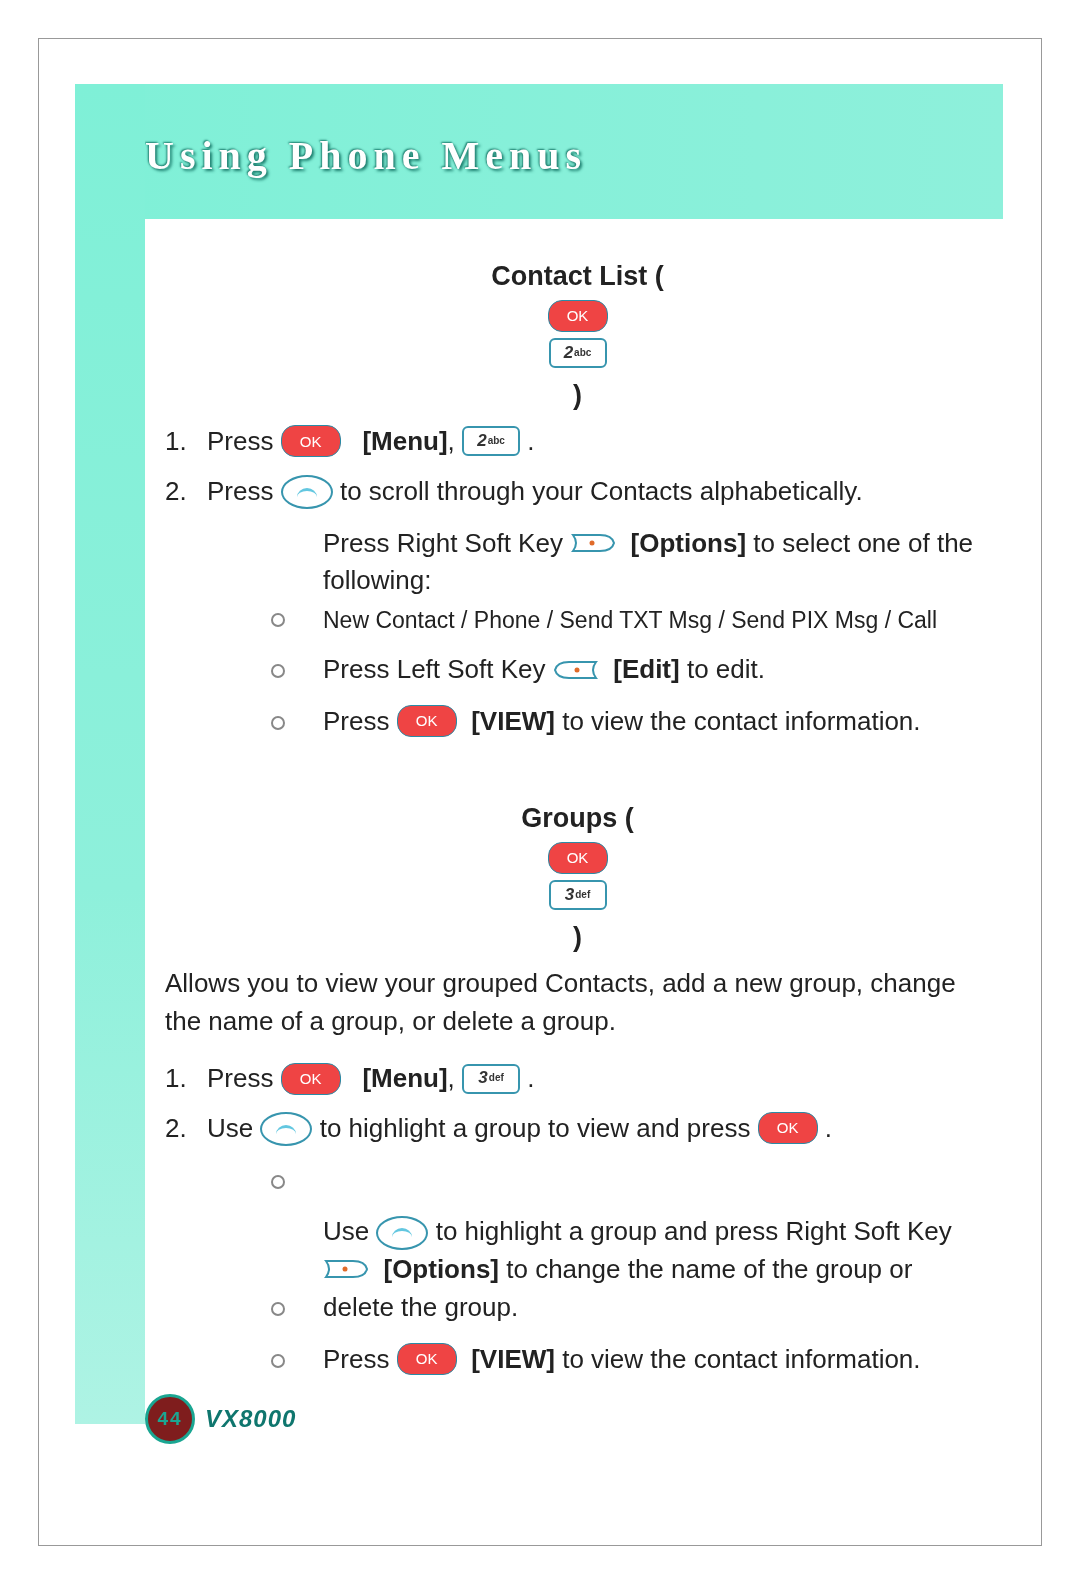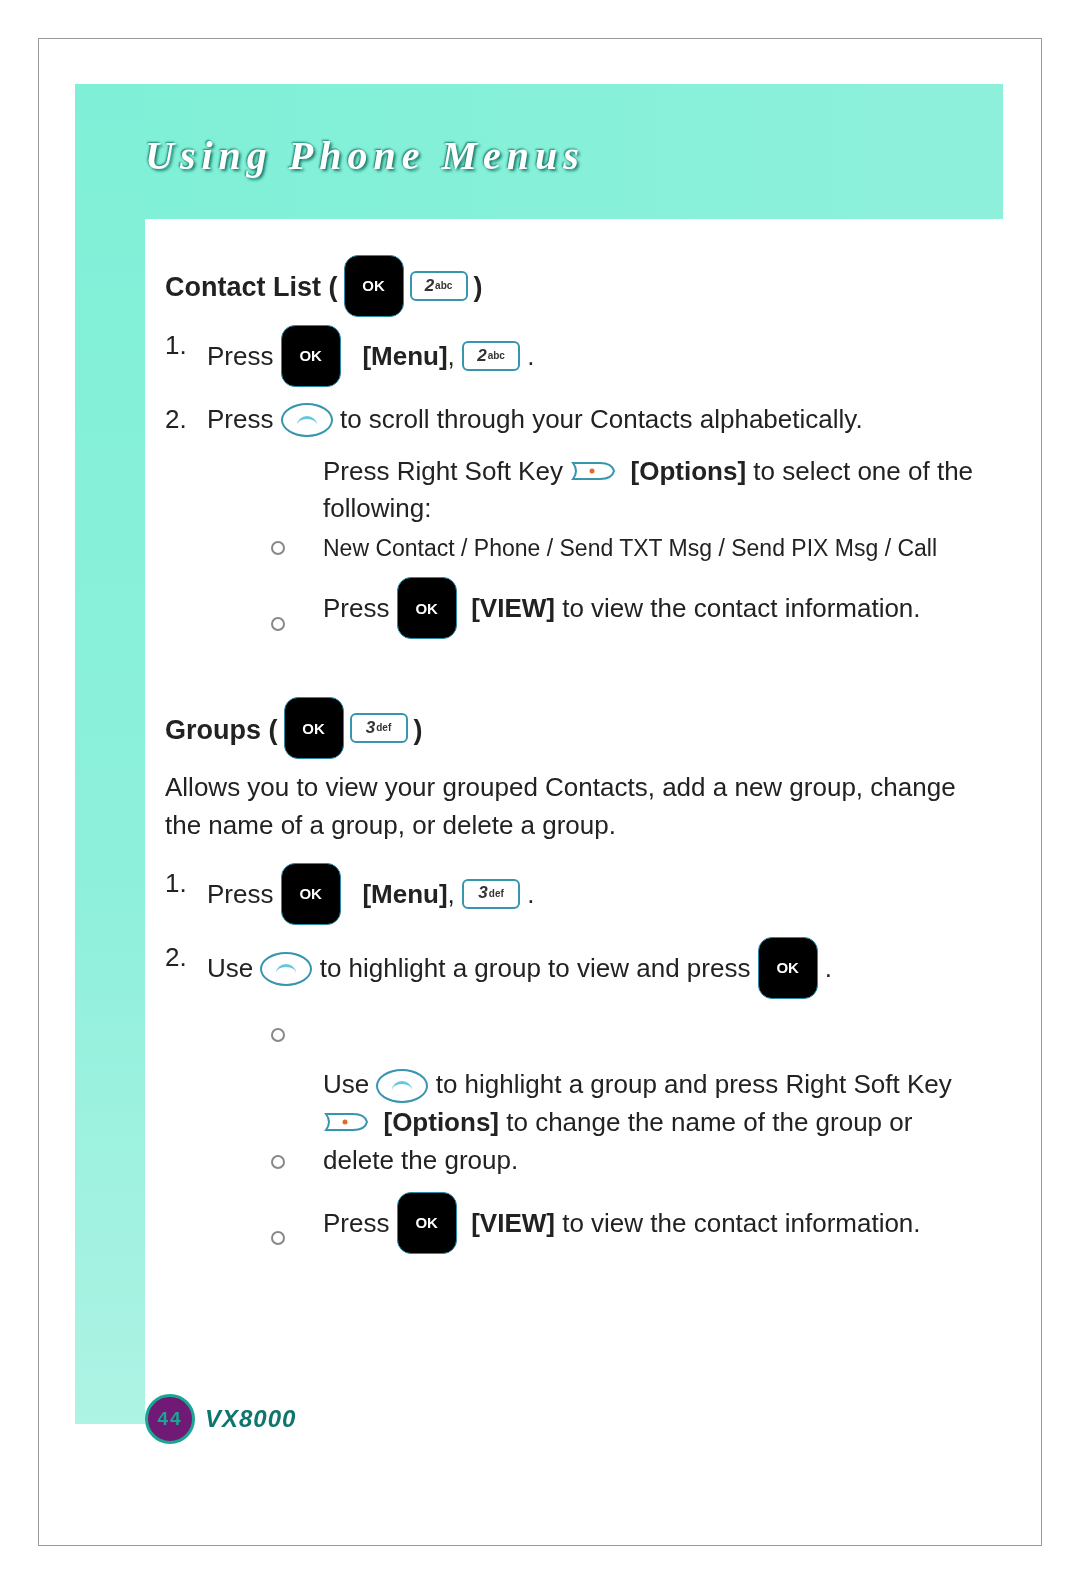--- a/index.html
+++ b/index.html
@@ -35,21 +35,20 @@
     right: 77px;
     height: 135px;
     background: linear-gradient(to right,#7ff0d7 0%,#8ef0db 100%);
     z-index: 0;
   }
   .header-bar .page-title {
     position: absolute;
     left: 70px;
     top: 48px;
     font-family: "Times New Roman", serif;
-    font-style: italic;
     font-weight: bold;
     letter-spacing: 6px;
     font-size: 40px;
     color: #fff;
     text-shadow: 2px 2px 3px #1a7c6c, -1px -1px 2px #1a7c6c;
   }
   .content {
     position: absolute;
     top: 235px;
     left: 165px;
@@ -59,20 +58,21 @@
     line-height: 1.45;
   }
   .section-title {
     font-weight: bold;
     font-size: 27px;
     margin-top: 22px;
     margin-bottom: 8px;
     display: flex;
     align-items: center;
     gap: 6px;
+    flex-direction: column;
   }
   .section-title .paren { font-weight: bold; }
   .desc { margin-bottom: 20px; }
   .numlist { counter-reset: step; padding-left: 0; }
   .num-item {
     display: flex;
     margin-bottom: 12px;
     align-items: flex-start;
   }
   .num-item .num { width: 42px; flex: 0 0 42px; }
@@ -98,28 +98,28 @@
   }
   .sub-item .body { flex: 1; padding-left: 10px; }
   .small { font-size: 23px; color:#222; display:block; margin-top:4px; }
   .bold { font-weight: bold; }
   
   .ok-pill,
   .ok-pill-inline {
     display: inline-flex;
     align-items: center;
     justify-content: center;
-    background: #000000;
+    background: #ef4444;
     color: #fff;
     border-radius: 14px;
     height: 26px;
     min-width: 46px;
     font-size: 15px;
-    font-weight: bold;
-    padding: 17px 6px;
+    font-weight: normal;
+    padding: 2px 6px;
     border: 1px solid #2a8ba6;
     vertical-align: middle;
     position: relative;
     top: -2px;
   }
   .key-btn {
     display: inline-flex;
     align-items: center;
     justify-content: center;
     height: 26px;
@@ -168,21 +168,21 @@
     left: 145px;
     bottom: 140px;
     display: flex;
     align-items: center;
     gap: 10px;
   }
   .page-circle {
     width: 44px; height: 44px;
     border-radius: 50%;
     border: 3px solid #1aa692;
-    background: #701a75;
+    background: #7f1d1d;
     color: #1aa692;
     display:flex;align-items:center;justify-content:center;
     font-weight: bold;
     font-size: 19px;
     letter-spacing: 2px;
   }
   .model {
     font-style: italic;
     font-weight: bold;
     color: #0f766e;
@@ -248,20 +248,34 @@
                   </svg>
               </span>
               <span>&nbsp;</span><span class="bold">[Options]</span>
               <span> to select one of the following:</span>
               <span class="small">New Contact / Phone / Send TXT Msg / Send PIX Msg / Call</span>
             </div>
           </div>
           <div class="sub-item">
             <div class="bullet"><span class="bullet-dot"></span></div>
             <div class="body">
+              <span>Press Left Soft Key </span>
+              <span class="softkey-left">
+                <svg viewBox="0 0 46 22">
+                    <path d="M43 3 H16 Q4 3 2 11 Q4 19 16 19 H43 Q37 11 43 3 Z" fill="#fff" stroke="#3795ae" stroke-width="2"></path>
+                    <circle cx="24" cy="11" r="2.5" fill="#e06b2a"></circle>
+                  </svg>
+              </span>
+              <span>&nbsp;</span><span class="bold">[Edit]</span>
+              <span> to edit.</span>
+            </div>
+          </div>
+          <div class="sub-item">
+            <div class="bullet"><span class="bullet-dot"></span></div>
+            <div class="body">
               <span>Press </span>
               <span class="ok-pill-inline">OK</span>
               <span>&nbsp;</span><span class="bold">[VIEW]</span>
               <span> to view the contact information.</span>
             </div>
           </div>
         </div>
       </div>
     </div>
   </div>

